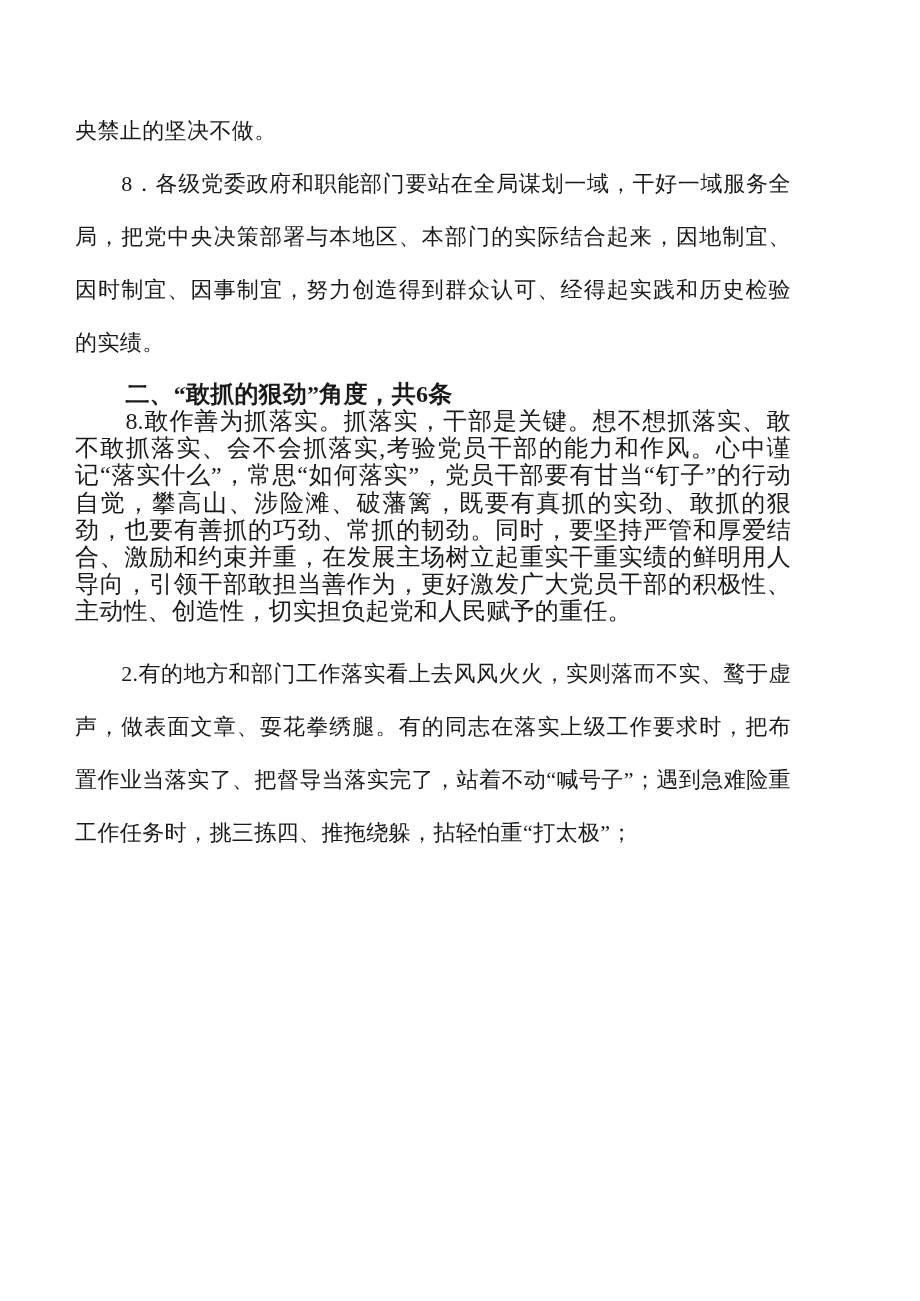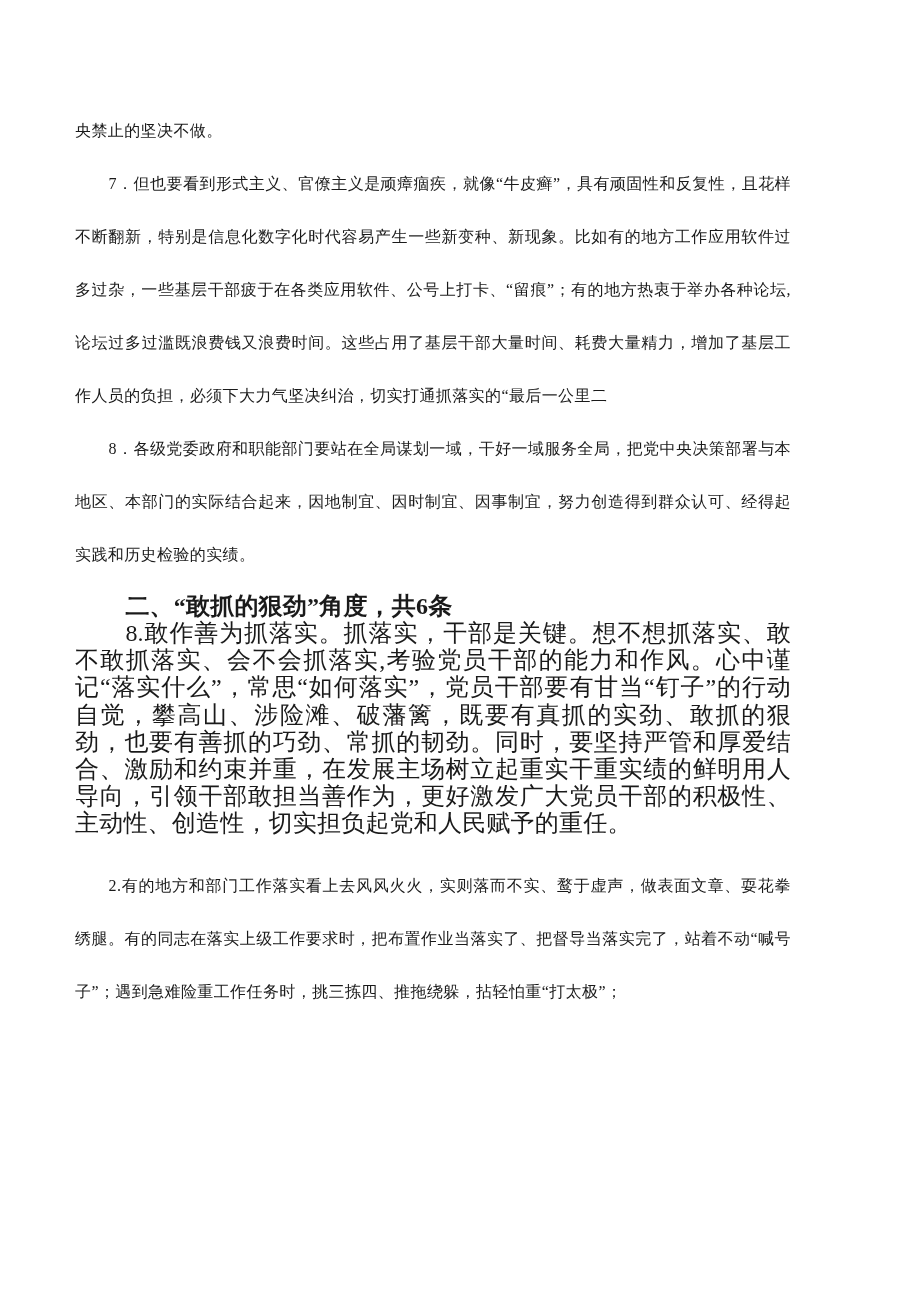--- a/index.html
+++ b/index.html
@@ -21,21 +21,21 @@
   }
   .content {
     position: absolute;
     left: 75px;
     top: 104px;
     width: 716px;
   }
   
   .para {
     font-family: "Liberation Serif", "DejaVu Serif", serif;
-    font-size: 16px;
+    font-size: 22px;
     color: #1a1a1a;
     text-align: justify;
     text-justify: inter-character;
     text-align-last: left;
     letter-spacing: 0.4px;
     margin: 0;
     word-break: break-all;
     -webkit-font-smoothing: antialiased;
   }
   
@@ -64,21 +64,20 @@
   .gap-lg { height: 21px; }
 </style>
 </head>
 <body>
 
 <div class="page">
   <div class="content">
 
     <p class="para loose">央禁止的坚决不做。</p>
 
-    <p class="para loose indent">7．但也要看到形式主义、官僚主义是顽瘴痼疾，就像“牛皮癣”，具有顽固性和反复性，且花样不断翻新，特别是信息化数字化时代容易产生一些新变种、新现象。比如有的地方工作应用软件过多过杂，一些基层干部疲于在各类应用软件、公号上打卡、“留痕”；有的地方热衷于举办各种论坛,论坛过多过滥既浪费钱又浪费时间。这些占用了基层干部大量时间、耗费大量精力，增加了基层工作人员的负担，必须下大力气坚决纠治，切实打通抓落实的“最后一公里二</p>
 
     <p class="para loose indent">8．各级党委政府和职能部门要站在全局谋划一域，干好一域服务全局，把党中央决策部署与本地区、本部门的实际结合起来，因地制宜、因时制宜、因事制宜，努力创造得到群众认可、经得起实践和历史检验的实绩。</p>
 
     <div class="gap-md"></div>
 
     <h2 class="heading">二、“敢抓的狠劲”角度，共6条</h2>
 
     <p class="para tight indent">8.敢作善为抓落实。抓落实，干部是关键。想不想抓落实、敢不敢抓落实、会不会抓落实,考验党员干部的能力和作风。心中谨记“落实什么”，常思“如何落实”，党员干部要有甘当“钉子”的行动自觉，攀高山、涉险滩、破藩篱，既要有真抓的实劲、敢抓的狠劲，也要有善抓的巧劲、常抓的韧劲。同时，要坚持严管和厚爱结合、激励和约束并重，在发展主场树立起重实干重实绩的鲜明用人导向，引领干部敢担当善作为，更好激发广大党员干部的积极性、主动性、创造性，切实担负起党和人民赋予的重任。</p>
 
     <div class="gap-lg"></div>

